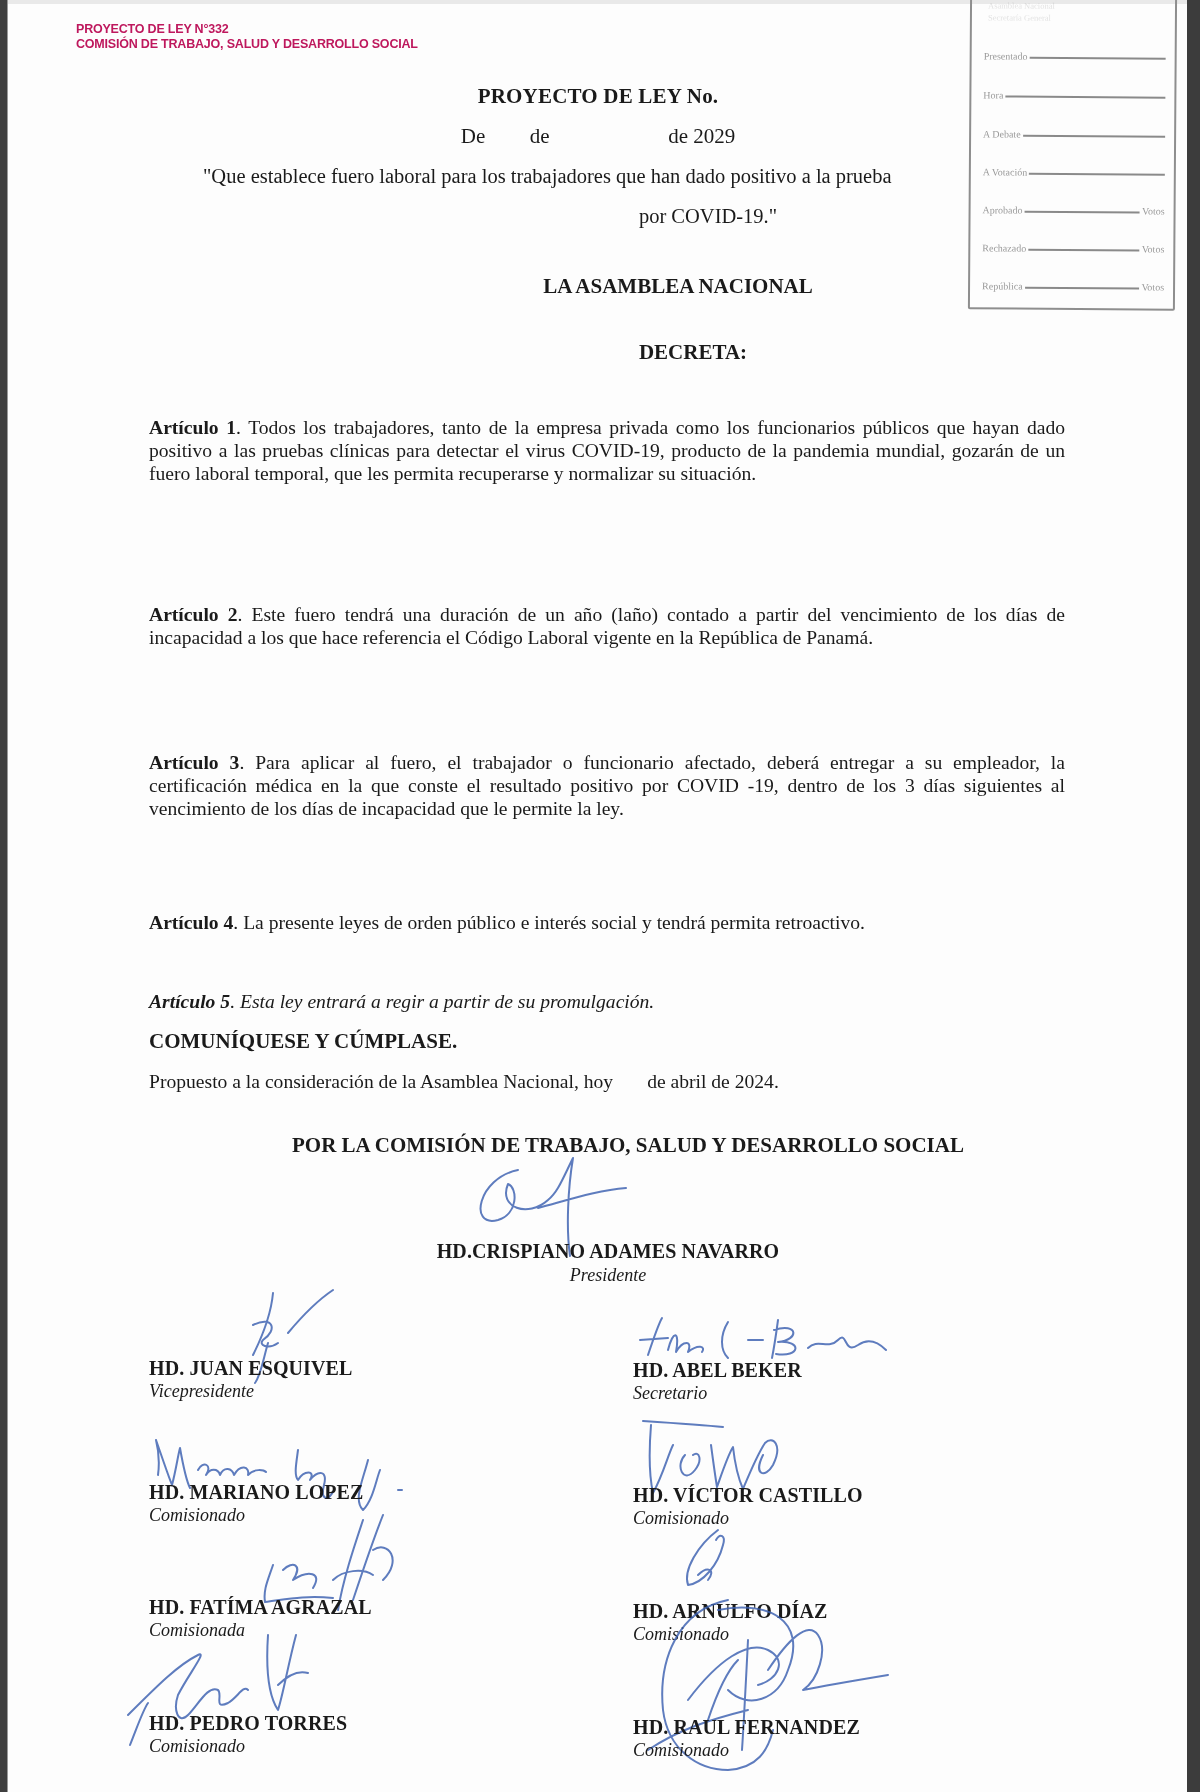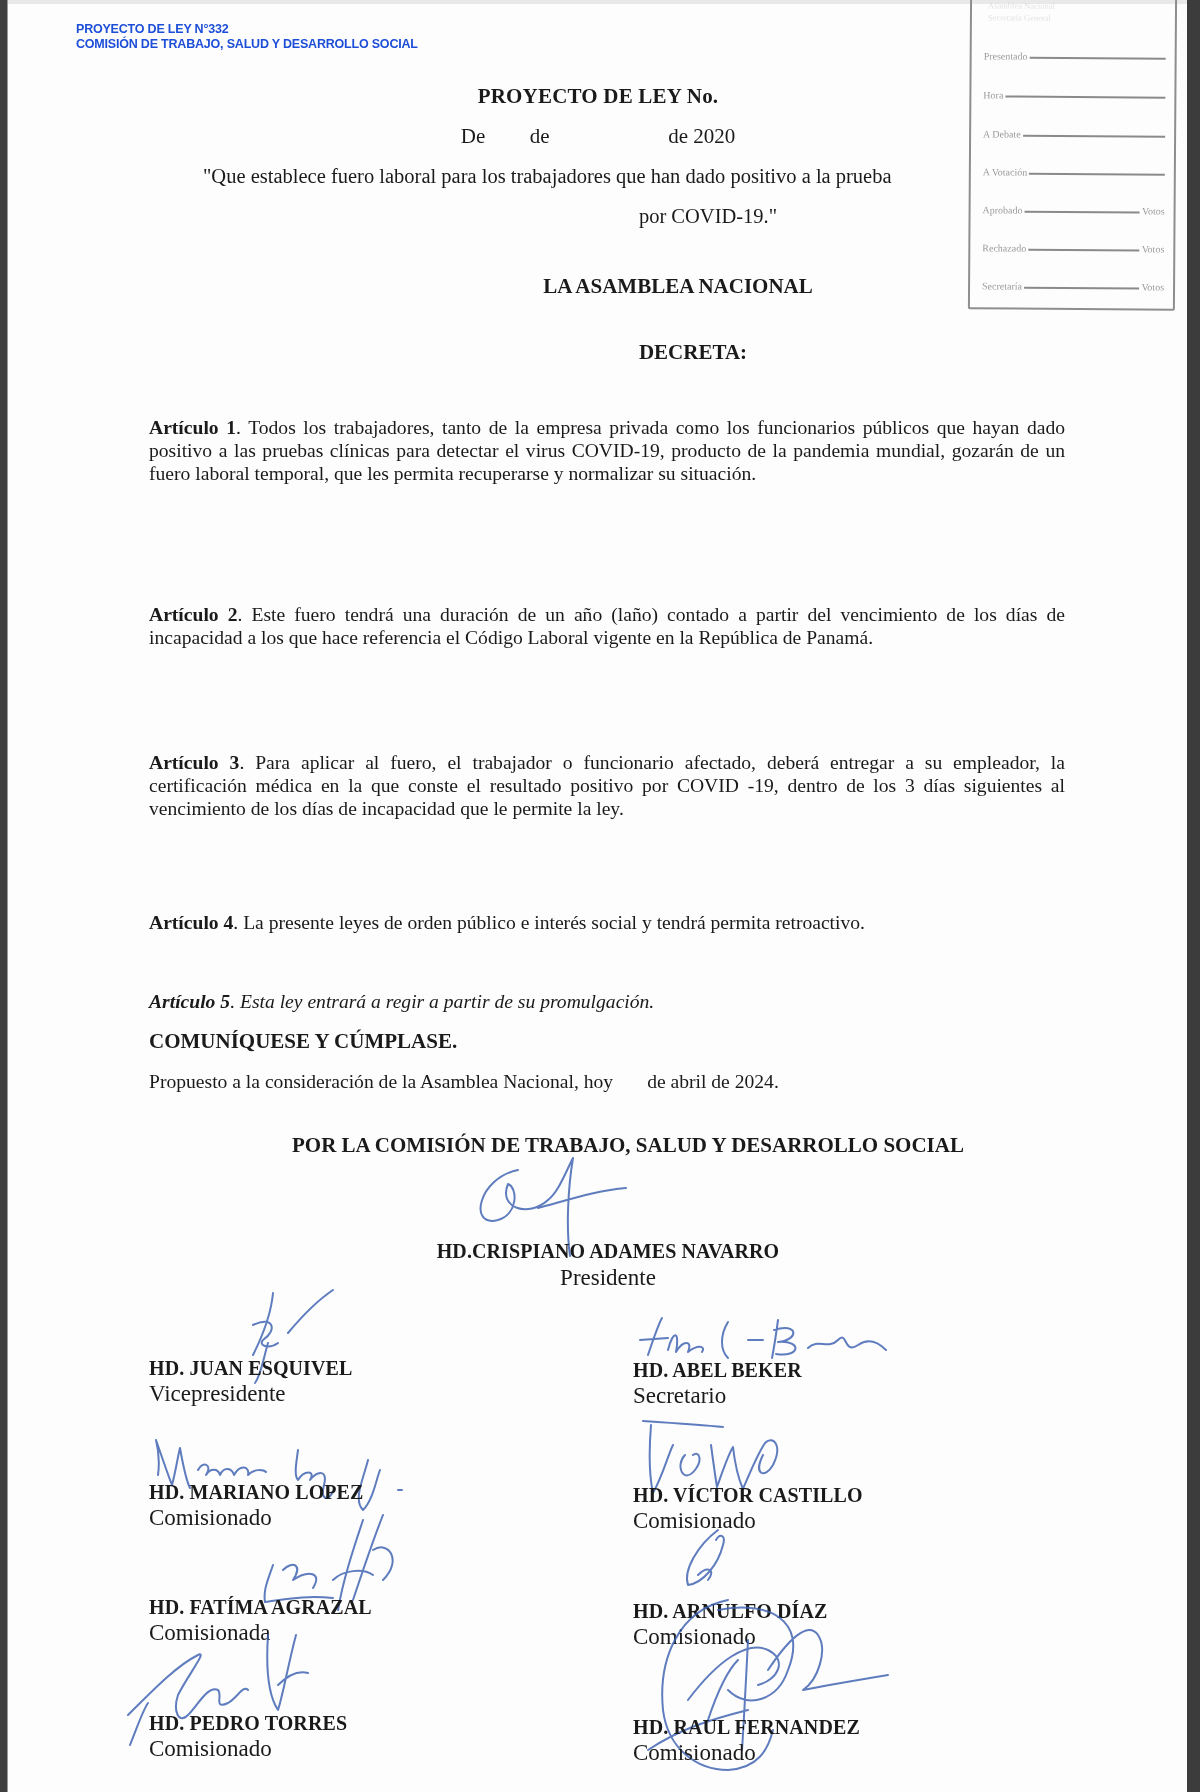--- a/index.html
+++ b/index.html
@@ -16,21 +16,21 @@
       border-left: 1px solid #9a9a9a;
       overflow: hidden;
     }
     .top-strip { position: absolute; left: 0; top: 0; width: 100%; height: 4px; background: #e9e9e9; }
 
     
     .red-header {
       position: absolute; left: 68px; top: 22px;
       font-family: "Liberation Sans", "DejaVu Sans", sans-serif;
       font-weight: bold; font-size: 12.5px; line-height: 15px;
-      color: #1d4ed8; letter-spacing: -0.2px;
+      color: #be185d; letter-spacing: -0.2px;
     }
 
     
     .stamp-box {
       position: absolute; left: 961px; top: -6px; width: 207px; height: 316px;
       border: 2px solid #8e8e8e; border-radius: 2px;
       font-family: "Liberation Serif", "DejaVu Serif", serif;
       color: #9a9a9a; font-size: 10px;
       transform: rotate(0.4deg);
     }
@@ -65,21 +65,21 @@
 
     .comuniquese { position: absolute; left: 141px; top: 1029px; font-weight: bold; font-size: 21px; }
     .propuesto { position: absolute; left: 141px; top: 1071px; font-size: 19.6px; }
     .propuesto .gap { display: inline-block; width: 34px; }
 
     .commission { position: absolute; left: 0; width: 1180px; top: 1133px; padding-left: 60px; text-align: center; font-weight: bold; font-size: 21px; }
 
     
     .signer { position: absolute; }
     .signer .name { font-weight: bold; font-size: 20px; white-space: nowrap; letter-spacing: 0.1px; }
-    .signer .role { font-size: 23px; white-space: nowrap; margin-top: 1px; }
+    .signer .role { font-size: 18px; white-space: nowrap; margin-top: 1px; font-style: italic; }
     .president { left: 395px; width: 410px; top: 1240px; text-align: center; }
     .president .role { margin-top: 2px; }
 
     .sig { position: absolute; pointer-events: none; }
     .sig path { fill: none; stroke: #3a5fb0; stroke-width: 2; stroke-linecap: round; stroke-linejoin: round; opacity: 0.82; }
 
     .edge-right { position: absolute; left: 1187px; top: 0; width: 13px; height: 1792px; background: #3c3c3c; }
   </style>
 </head>
 <body>
@@ -119,34 +119,34 @@
       <span class="lbl">Aprobado</span>
         <span class="line"></span>
         <span class="suffix">Votos</span>
     </div>
     <div class="stamp-row" style="top:242px">
       <span class="lbl">Rechazado</span>
         <span class="line"></span>
         <span class="suffix">Votos</span>
     </div>
     <div class="stamp-row" style="top:280px">
-      <span class="lbl">Secretaría</span>
+      <span class="lbl">República</span>
         <span class="line"></span>
         <span class="suffix">Votos</span>
     </div>
   </div>
 
   <div class="center title">PROYECTO DE LEY No.</div>
 
   <div class="center date-line">
     <span>De</span>
     <span style="width:34px"></span>
     <span>de</span>
     <span style="width:108px"></span>
-    <span>de 2020</span>
+    <span>de 2029</span>
   </div>
 
   <div class="center subtitle1">"Que establece fuero laboral para los trabajadores que han dado positivo a la prueba</div>
   <div class="center subtitle2">por COVID-19."</div>
 
   <div class="center assembly">LA ASAMBLEA NACIONAL</div>
   <div class="center decreta">DECRETA:</div>
 
   <div class="article art1"><b>Artículo 1</b><span>. Todos los trabajadores, tanto de  la empresa privada como los funcionarios públicos que hayan dado positivo a las pruebas clínicas para detectar el virus COVID-19, producto de la pandemia mundial, gozarán de un fuero laboral temporal, que les permita recuperarse y normalizar su situación.</span></div>
   <div class="article art2"><b>Artículo 2</b><span>. Este fuero tendrá una duración de un año (laño) contado a partir del vencimiento de los días de incapacidad a los que hace referencia el Código Laboral vigente en la República de Panamá.</span></div>

